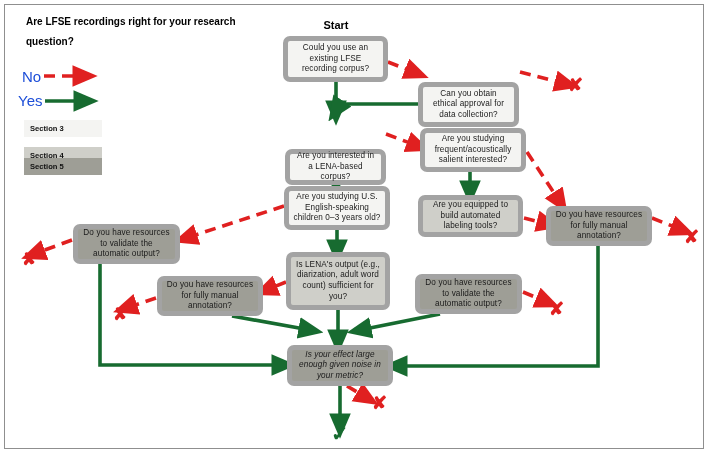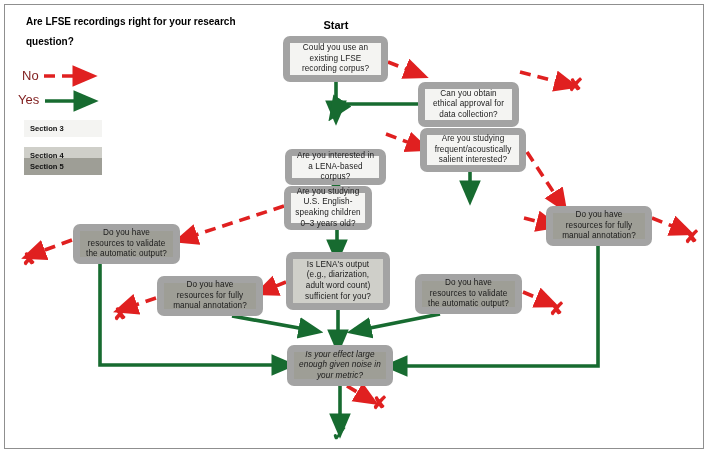--- a/index.html
+++ b/index.html
@@ -14,21 +14,21 @@
     position:absolute;left:4px;top:4px;
     width:700px;height:445px;
     border:1px solid #8f8f8f;
     box-sizing:border-box;
     background:#ffffff;
   }
   #svglayer{position:absolute;left:0;top:0;width:712px;height:455px;}
   .node{
     position:absolute;
     box-sizing:border-box;
-    border:7px solid #a3a3a3;
+    border:5px solid #a3a3a3;
     border-radius:7px;
     display:flex;align-items:center;justify-content:center;
     text-align:center;
     font-size:8.2px;
     line-height:10.6px;
     color:#1a1a1a;
     padding:2px 4px;
     letter-spacing:0.1px;
   }
   .s3{background:#f4f4f2;}
@@ -38,22 +38,22 @@
     position:absolute;
     left:26px;top:12px;
     width:228px;
     font-size:10px;
     font-weight:bold;
     line-height:20px;
     color:#000;
   }
   .legend-label{
     position:absolute;
-    font-size:13px;
-    color:#7f1d1d;
+    font-size:15px;
+    color:#1d4ed8;
   }
   .legend-box{
     position:absolute;
     box-sizing:border-box;
     width:78px;height:17px;
     display:flex;align-items:center;
     padding-left:6px;
     font-size:7.6px;
     font-weight:bold;
     color:#111;
@@ -160,22 +160,23 @@
   <div class="startlabel">Start</div>
 
   <div class="node s3" style="left:283px;top:36px;width:105px;height:46px;">Could you use an existing LFSE recording corpus?</div>
 
   <div class="node s3" style="left:418px;top:51px;width:101px;height:45px;margin-top:31px;">Can you obtain ethical approval for data collection?</div>
 
   <div class="node s3" style="left:285px;top:116px;width:101px;height:36px;margin-top:33px;">Are you interested in a LENA-based corpus?</div>
 
   <div class="node s3" style="left:420px;top:128px;width:106px;height:44px;">Are you studying frequent/acoustically salient interested?</div>
 
-  <div class="node s3" style="left:284px;top:186px;width:88px;height:44px;">Are you studying U.S. English-speaking children 0–3 years old?</div>
+  <div class="node s3" style="left:284px;top:186px;width:106px;height:44px;">Are you studying U.S. English-speaking children 0–3 years old?</div>
 
+  <div class="node s4" style="left:418px;top:195px;width:105px;height:42px;">Are you equipped to build automated labeling tools?</div>
 
   <div class="node s5" style="left:546px;top:206px;width:106px;height:40px;">Do you have resources for fully manual annotation?</div>
 
   <div class="node s5" style="left:73px;top:224px;width:107px;height:40px;">Do you have resources to validate the automatic output?</div>
 
   <div class="node s4" style="left:286px;top:252px;width:104px;height:58px;">Is LENA's output (e.g., diarization, adult word count) sufficient for you?</div>
 
   <div class="node s5" style="left:157px;top:276px;width:106px;height:40px;">Do you have resources for fully manual annotation?</div>
 
   <div class="node s5" style="left:415px;top:274px;width:107px;height:40px;">Do you have resources to validate the automatic output?</div>

